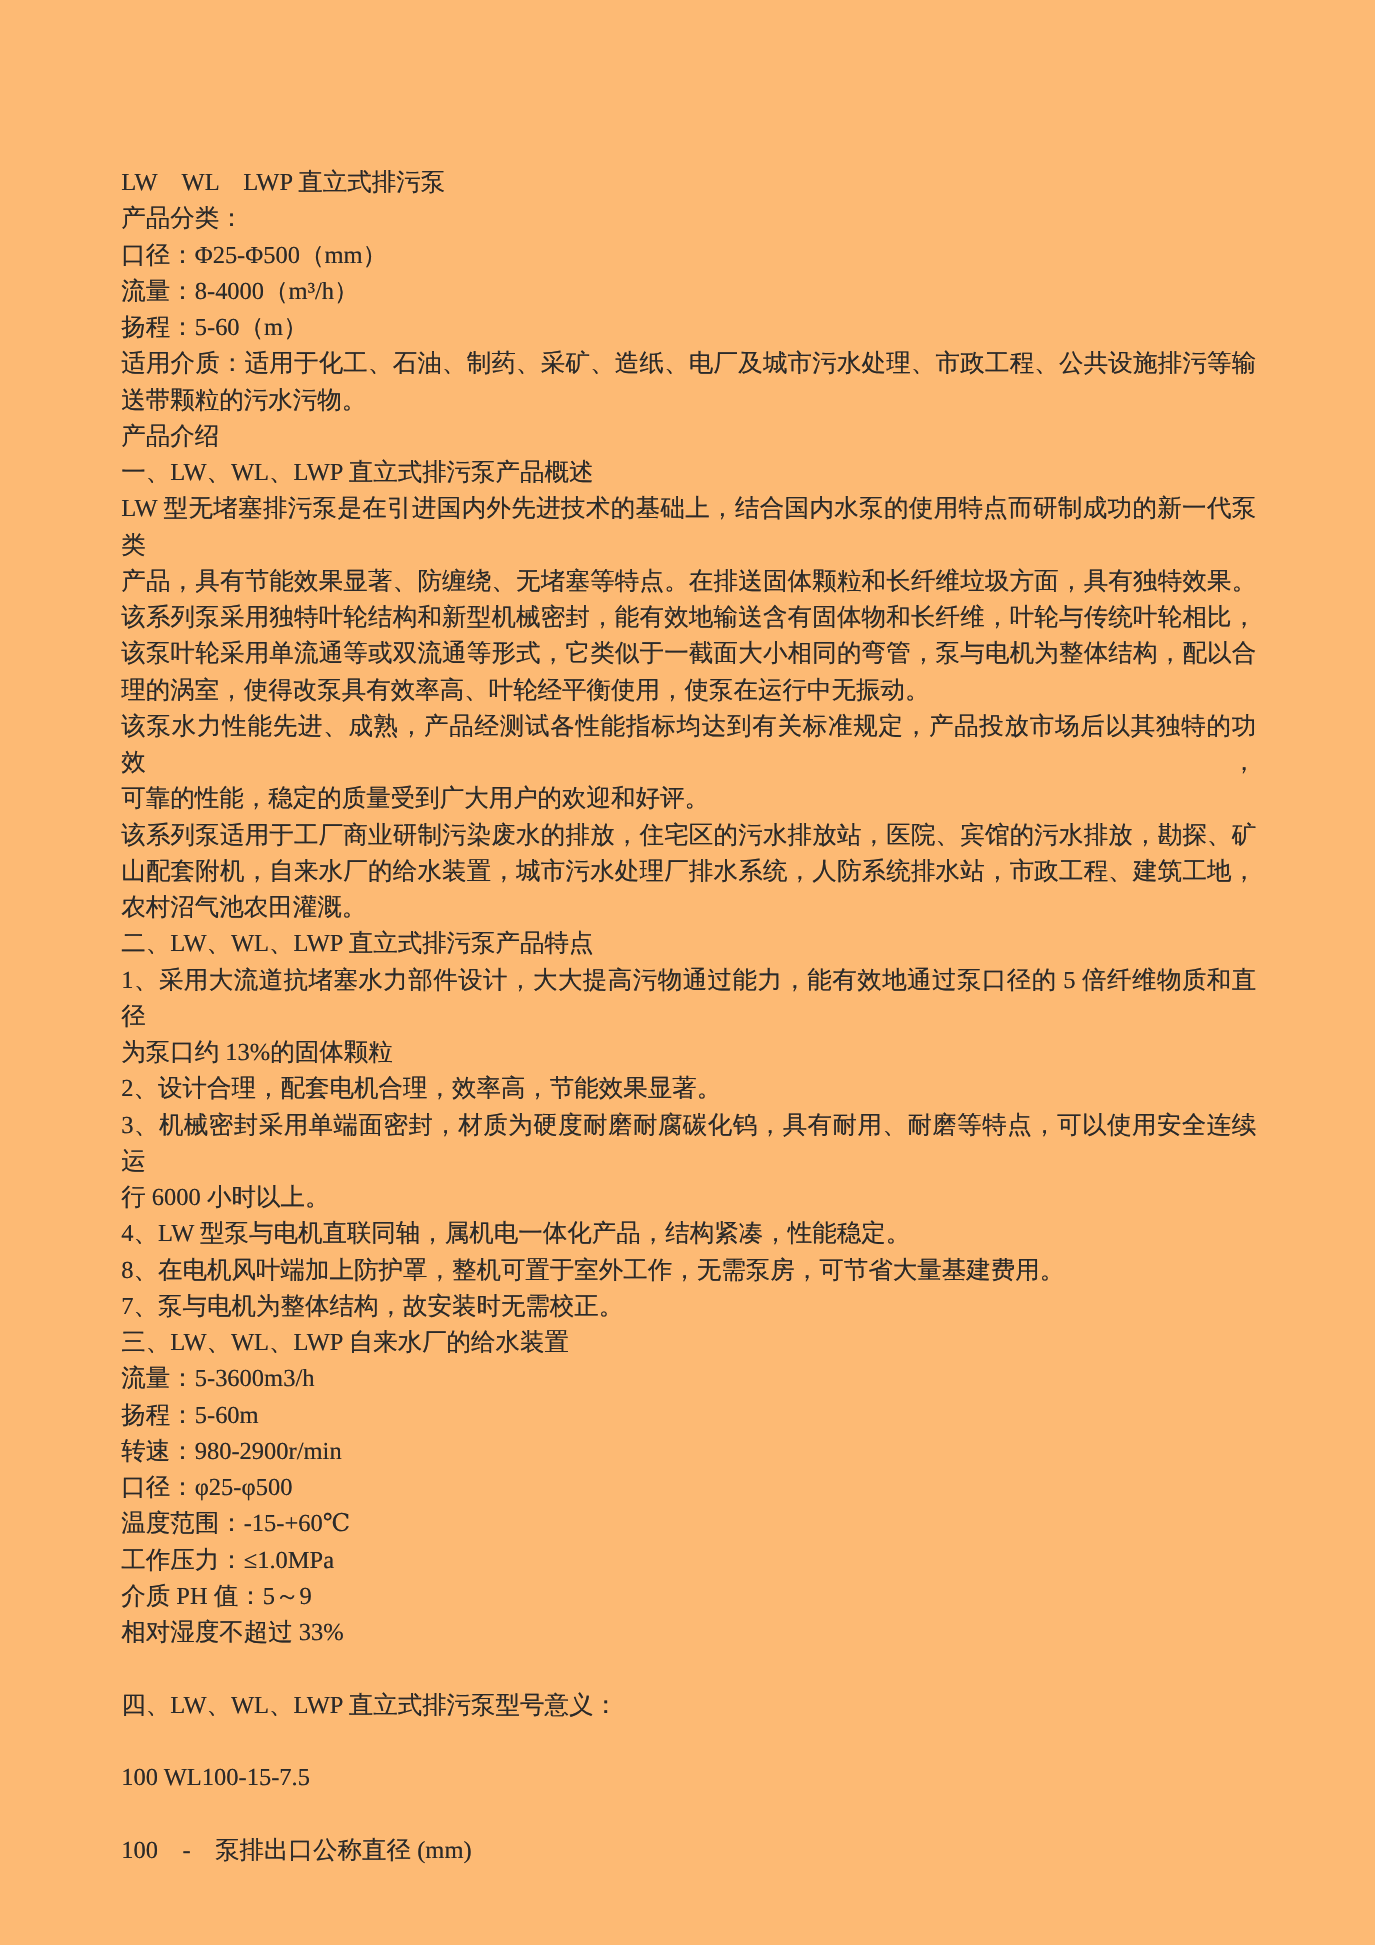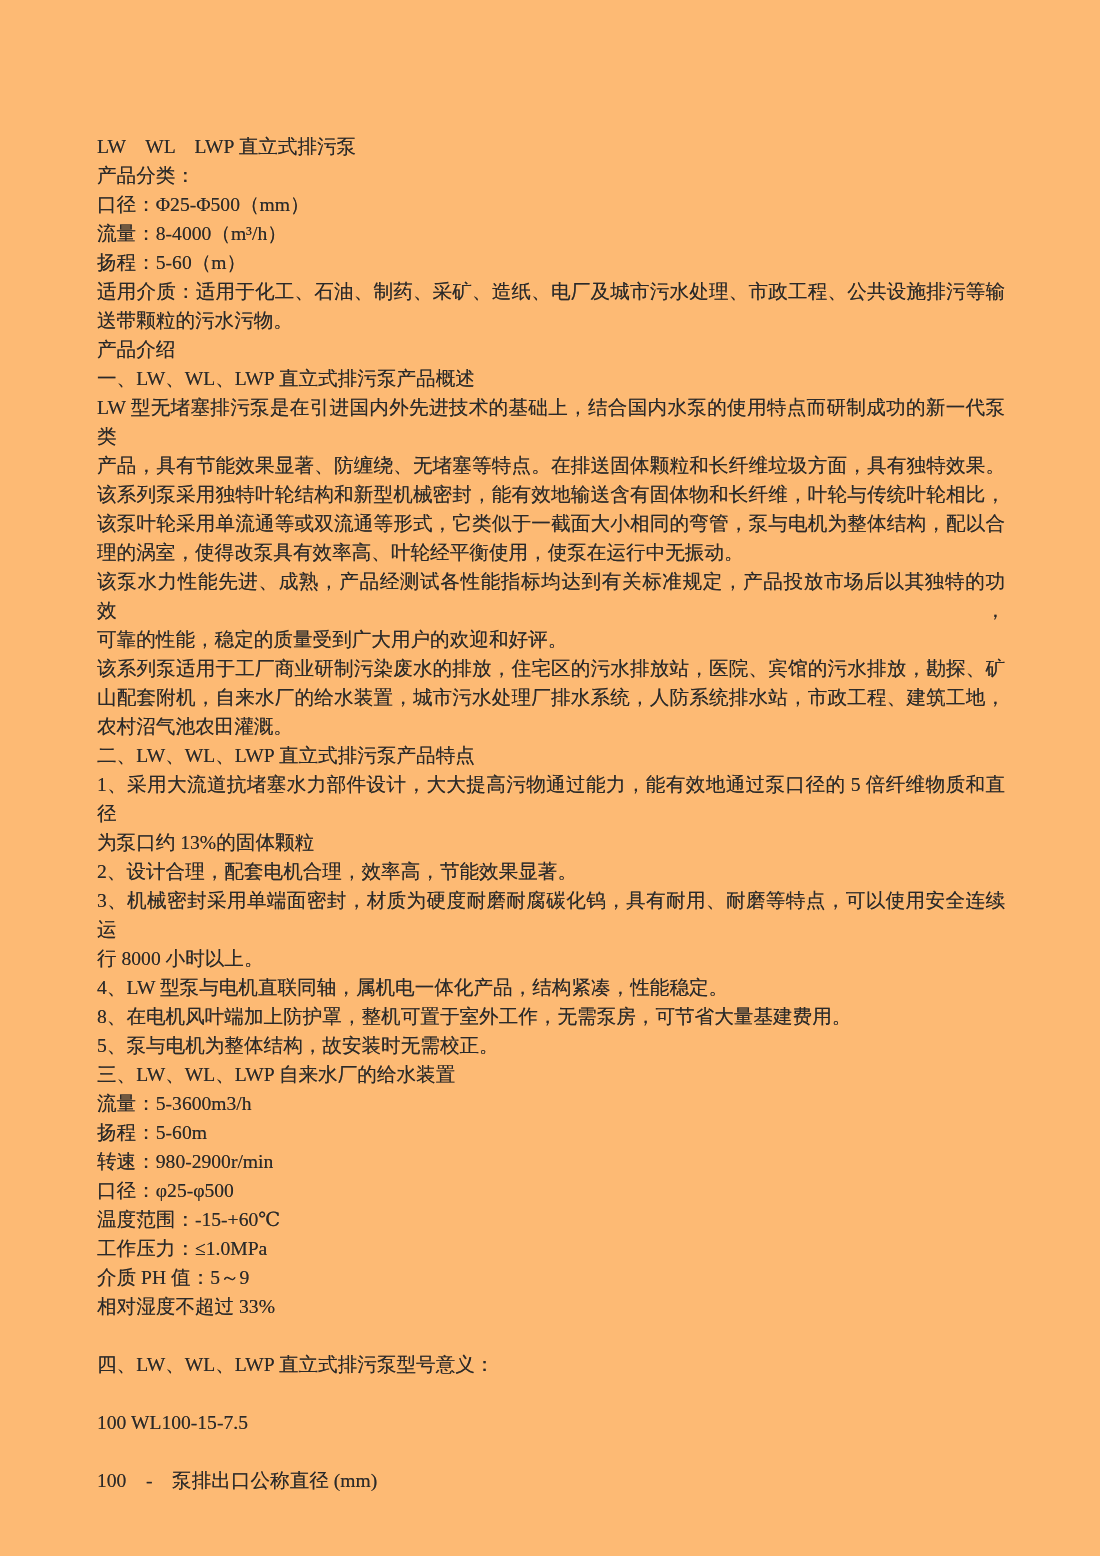--- a/index.html
+++ b/index.html
@@ -60,24 +60,24 @@
       <div class="line fill">该泵水力性能先进、成熟，产品经测试各性能指标均达到有关标准规定，产品投放市场后以其独特的功效，</div>
       <div class="line">可靠的性能，稳定的质量受到广大用户的欢迎和好评。</div>
       <div class="line fill">该系列泵适用于工厂商业研制污染废水的排放，住宅区的污水排放站，医院、宾馆的污水排放，勘探、矿</div>
       <div class="line fill">山配套附机，自来水厂的给水装置，城市污水处理厂排水系统，人防系统排水站，市政工程、建筑工地，</div>
       <div class="line">农村沼气池农田灌溉。</div>
       <div class="line">二、LW、WL、LWP 直立式排污泵产品特点</div>
       <div class="line fill">1、采用大流道抗堵塞水力部件设计，大大提高污物通过能力，能有效地通过泵口径的 5 倍纤维物质和直径</div>
       <div class="line">为泵口约 13%的固体颗粒</div>
       <div class="line">2、设计合理，配套电机合理，效率高，节能效果显著。</div>
       <div class="line fill">3、机械密封采用单端面密封，材质为硬度耐磨耐腐碳化钨，具有耐用、耐磨等特点，可以使用安全连续运</div>
-      <div class="line">行 8000 小时以上。</div>
+      <div class="line">行 6000 小时以上。</div>
       <div class="line">4、LW 型泵与电机直联同轴，属机电一体化产品，结构紧凑，性能稳定。</div>
       <div class="line">8、在电机风叶端加上防护罩，整机可置于室外工作，无需泵房，可节省大量基建费用。</div>
-      <div class="line">5、泵与电机为整体结构，故安装时无需校正。</div>
+      <div class="line">7、泵与电机为整体结构，故安装时无需校正。</div>
       <div class="line">三、LW、WL、LWP 自来水厂的给水装置</div>
       <div class="line">流量：5-3600m3/h</div>
       <div class="line">扬程：5-60m</div>
       <div class="line">转速：980-2900r/min</div>
       <div class="line">口径：φ25-φ500</div>
       <div class="line">温度范围：-15-+60℃</div>
       <div class="line">工作压力：≤1.0MPa</div>
       <div class="line">介质 PH 值：5～9</div>
       <div class="line">相对湿度不超过 33%</div>
       <div class="line blank"></div>

